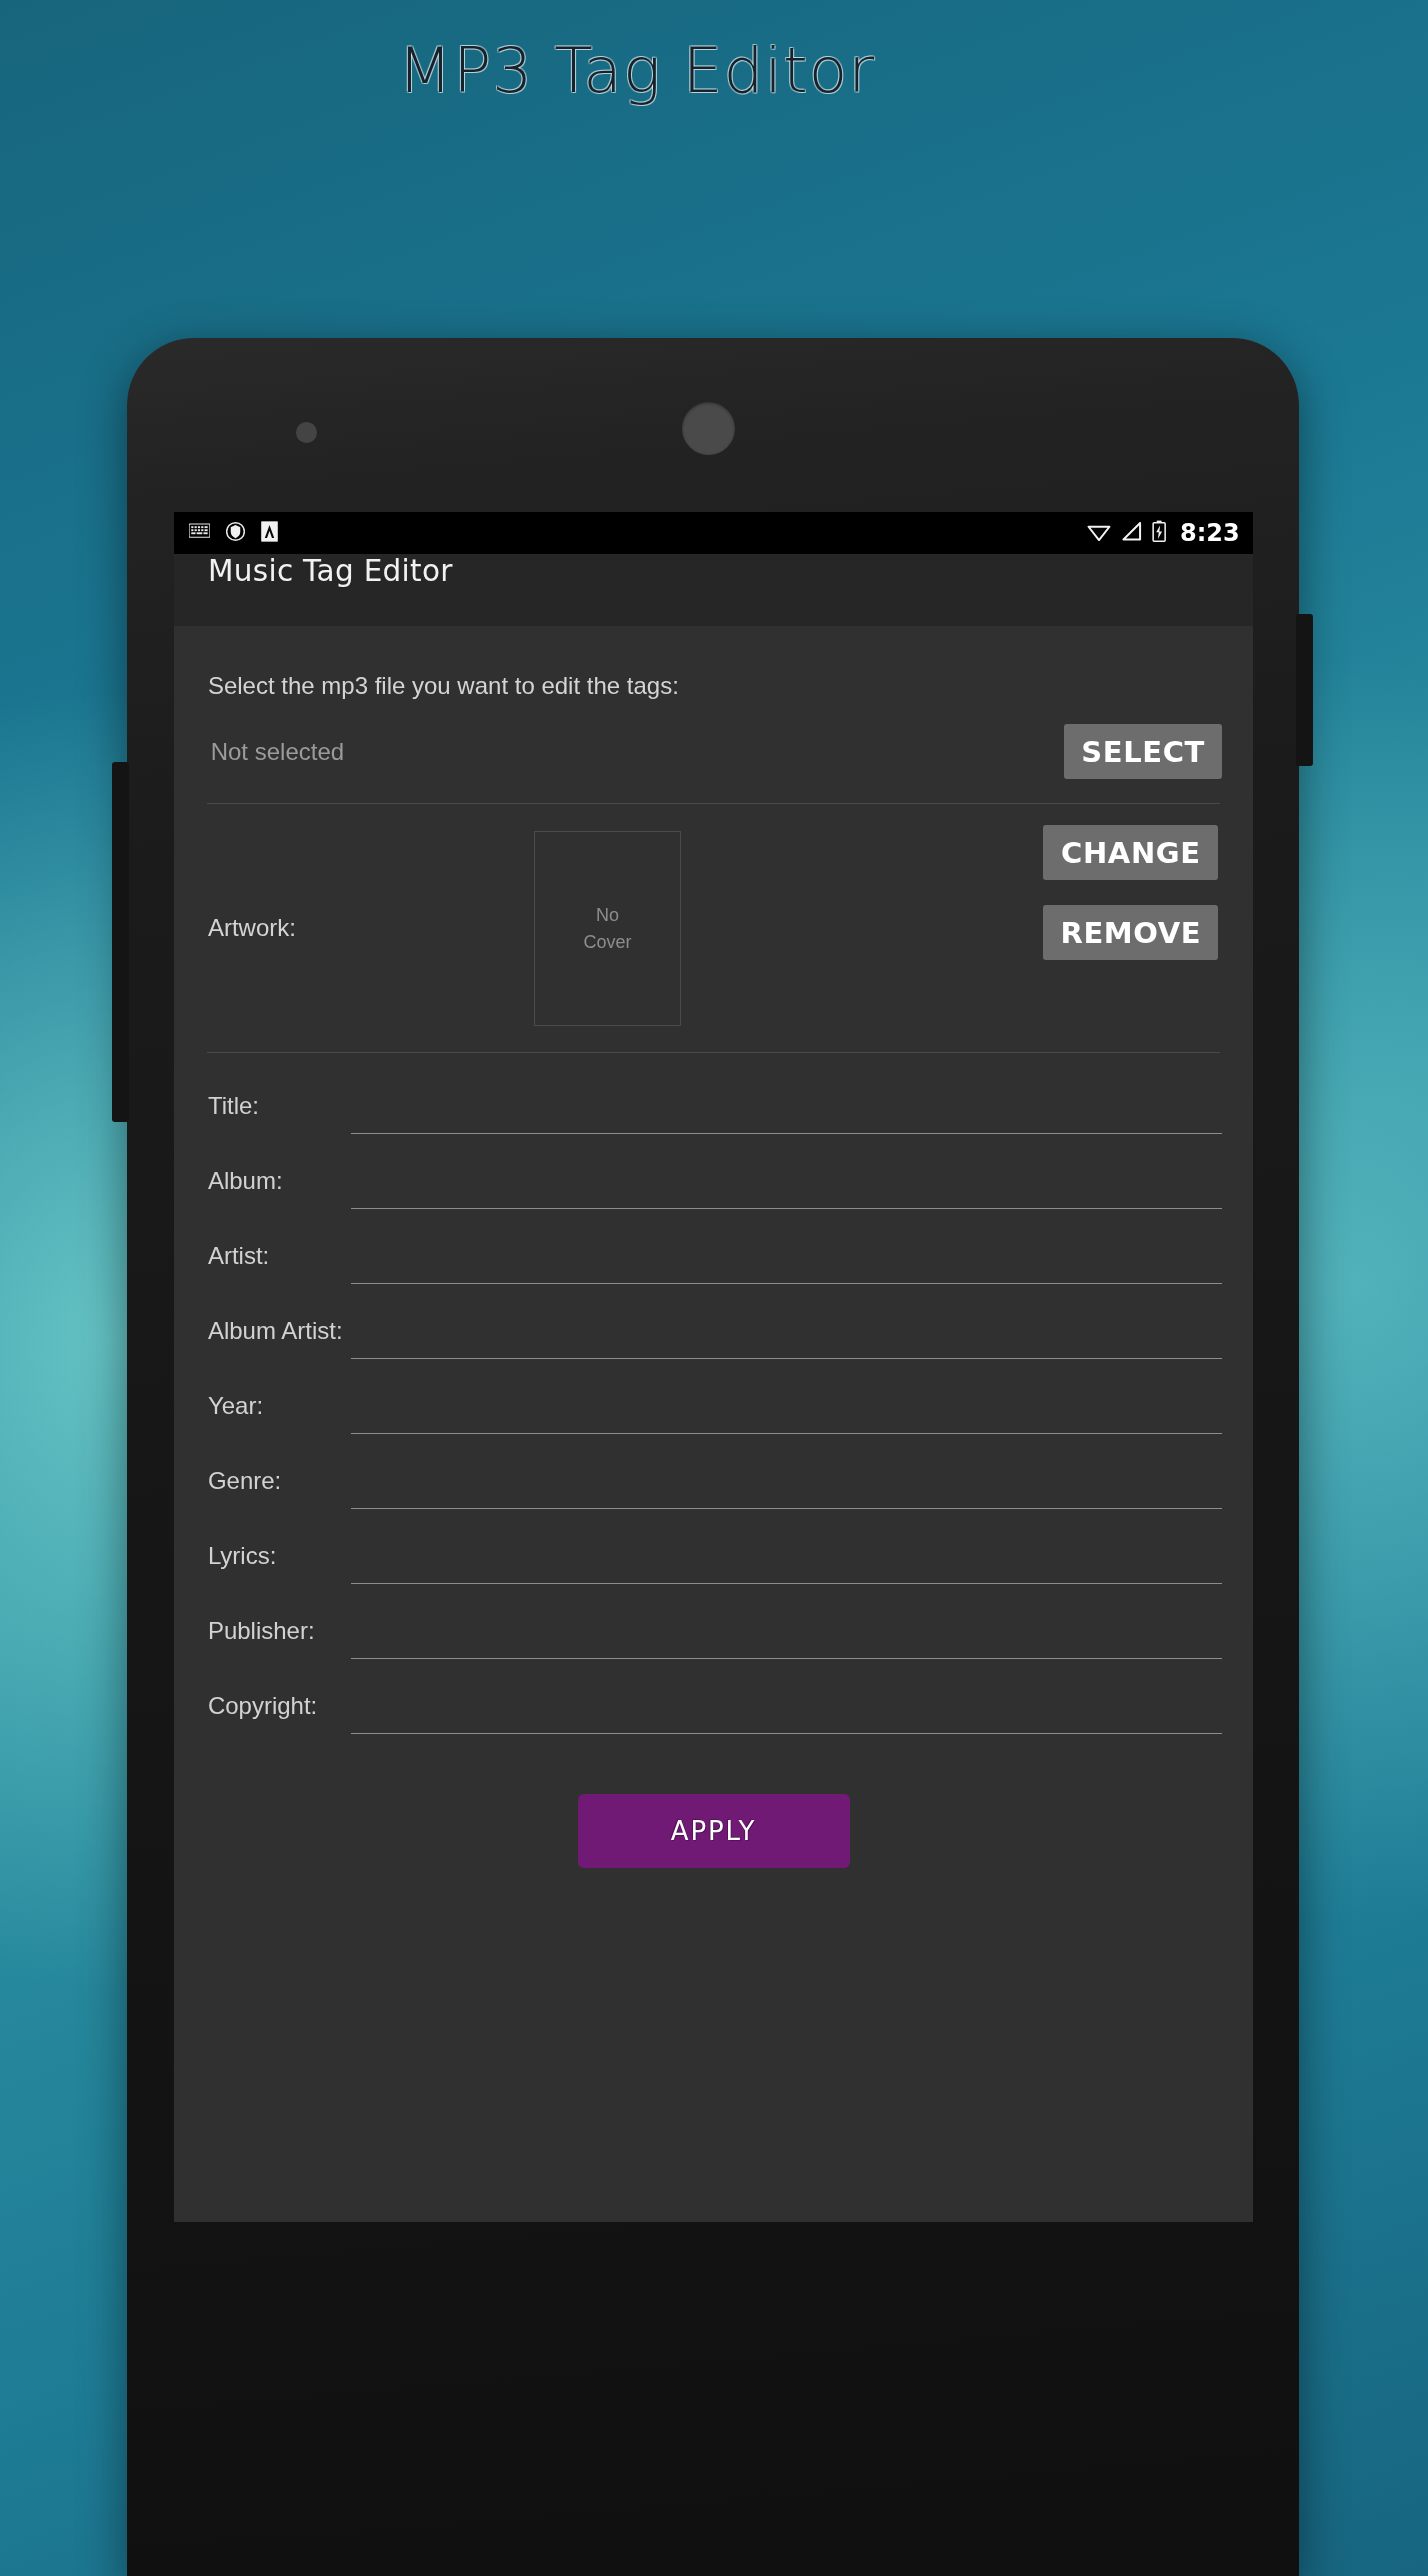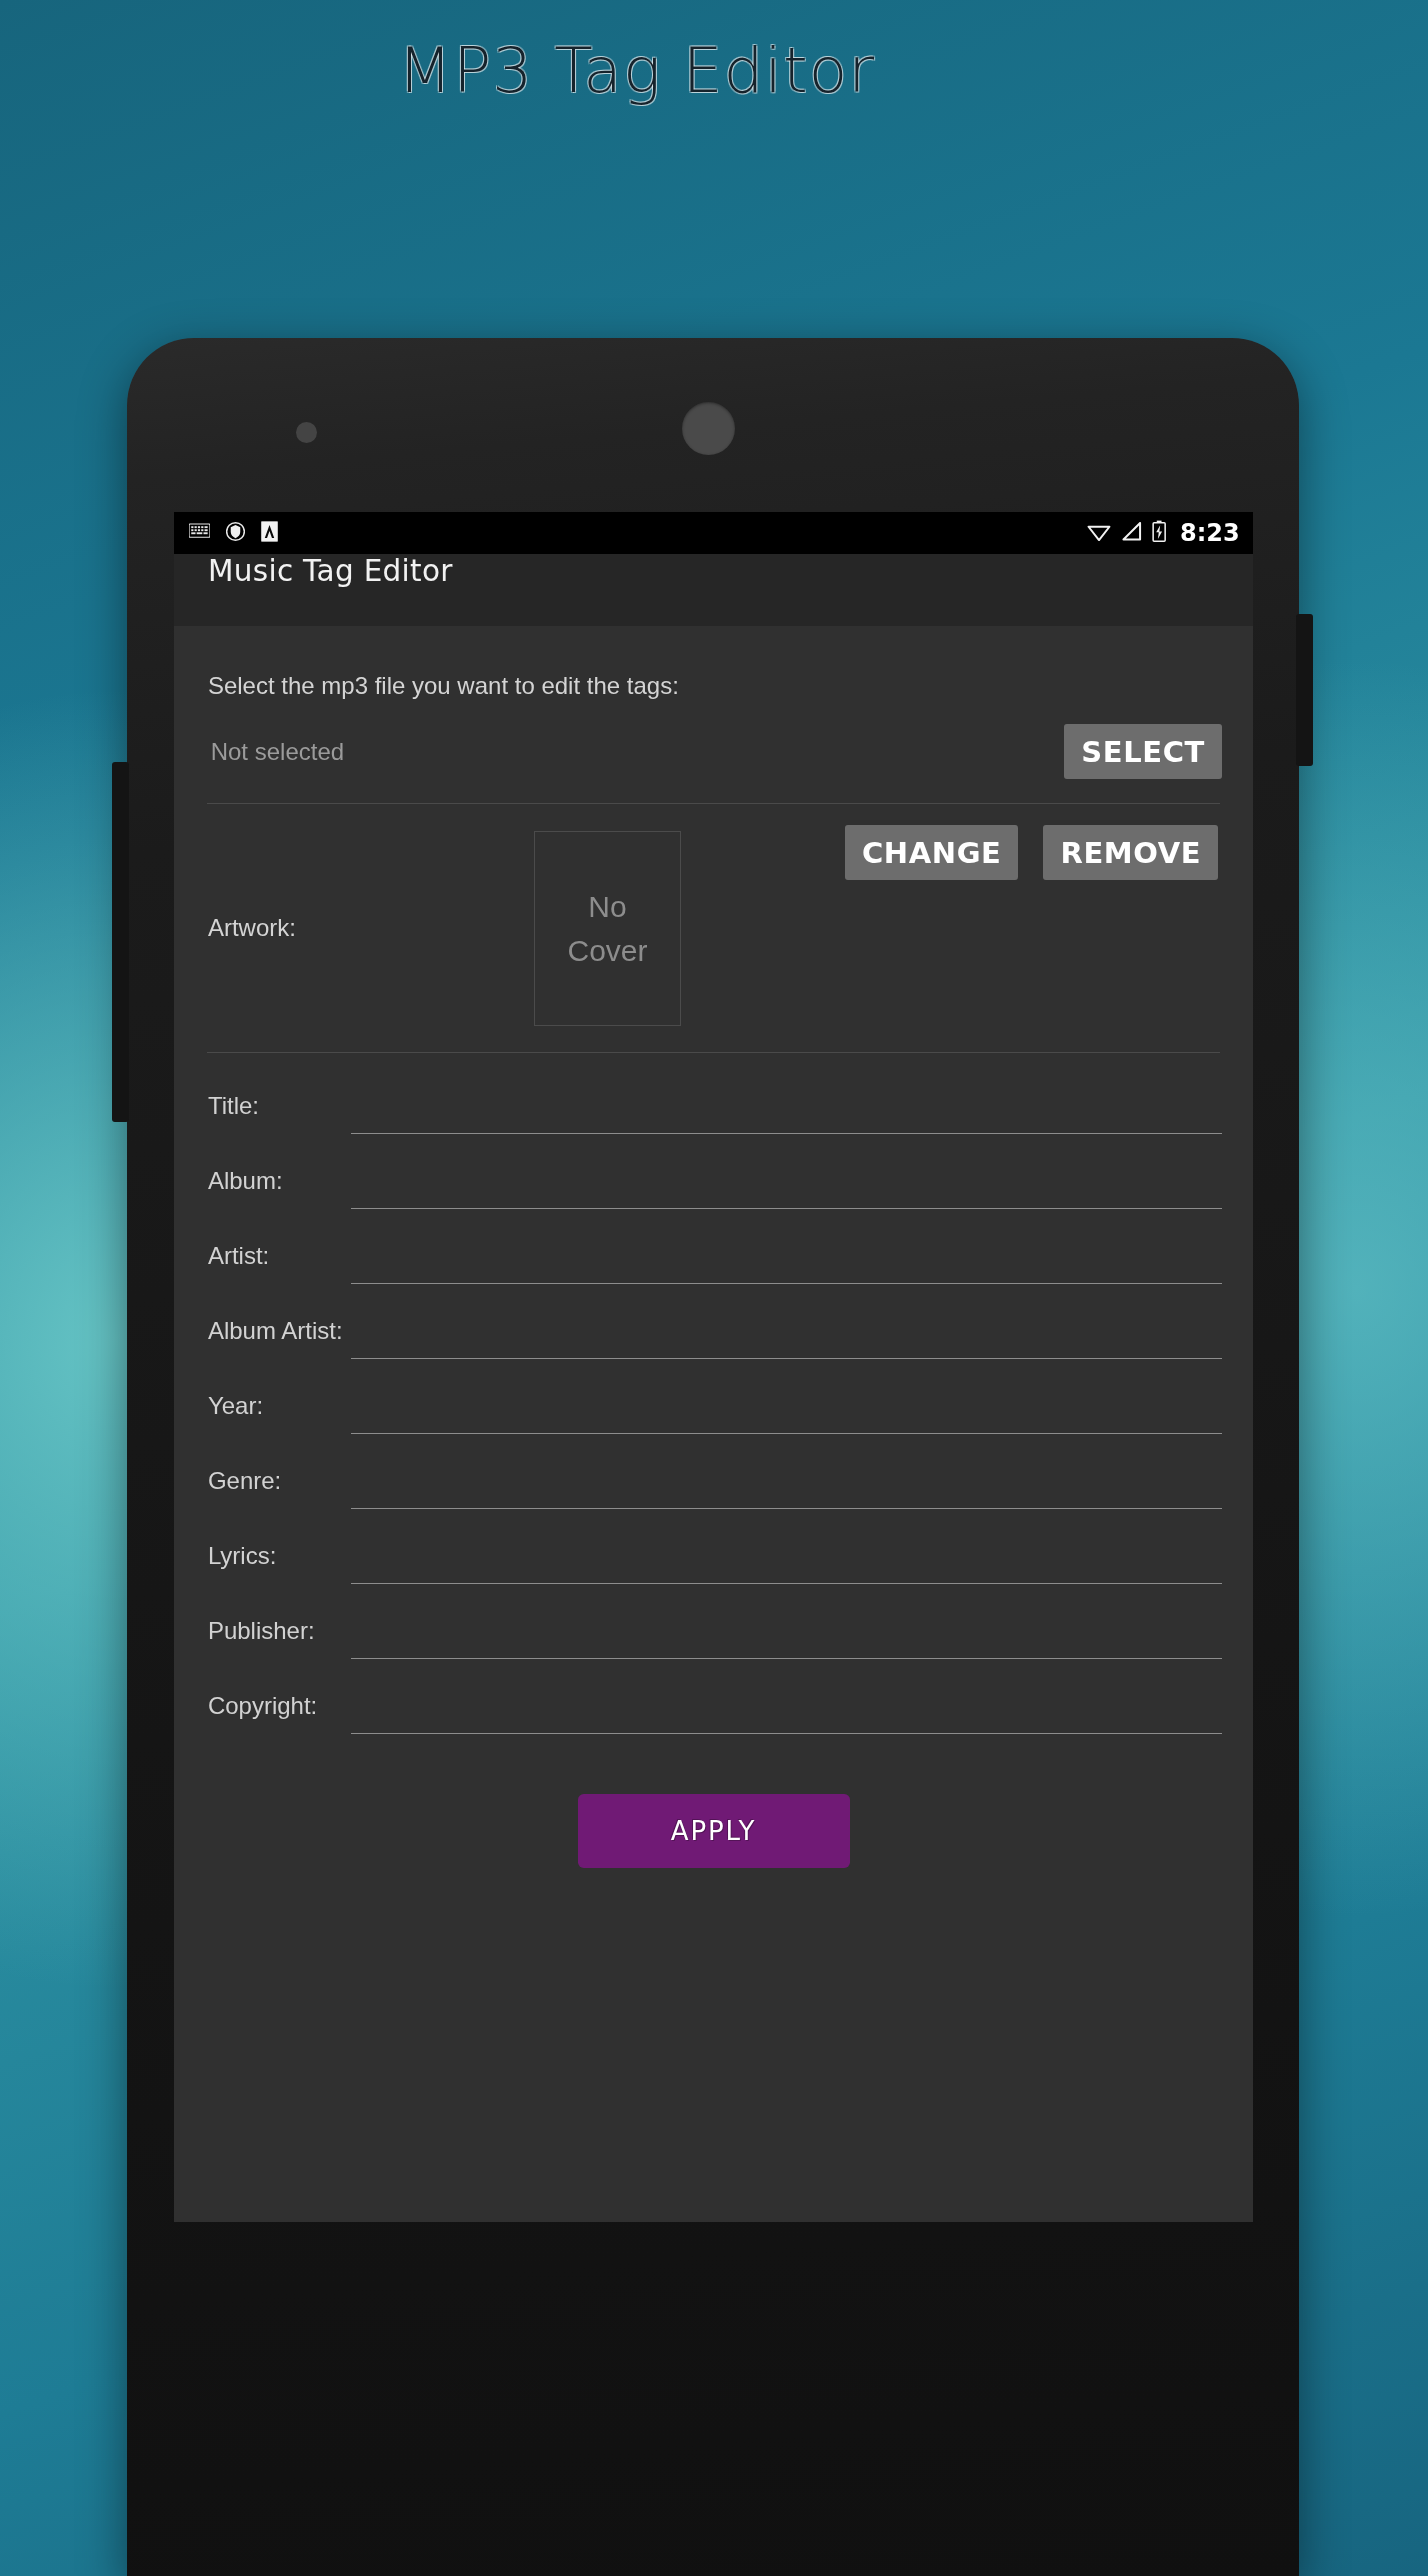--- a/index.html
+++ b/index.html
@@ -212,30 +212,30 @@
     left: 329px;
     top: 27px;
     width: 145px;
     height: 193px;
     border: 1px solid #4b4b4b;
     display: flex;
     flex-direction: column;
     align-items: center;
     justify-content: center;
     color: #8d8d8d;
-    font-size: 30px;
+    font-size: 18px;
     line-height: 1.45;
     text-align: center;
   }
   #artwork-actions {
     position: absolute;
     right: 3.8px;
     top: 21px;
     display: flex;
-    flex-direction: row;
+    flex-direction: column;
     gap: 25px;
   }
 
   
   #fields { padding-top: 5.7px; }
   .field-row {
     display: flex;
     align-items: flex-end;
     height: 75px;
   }

